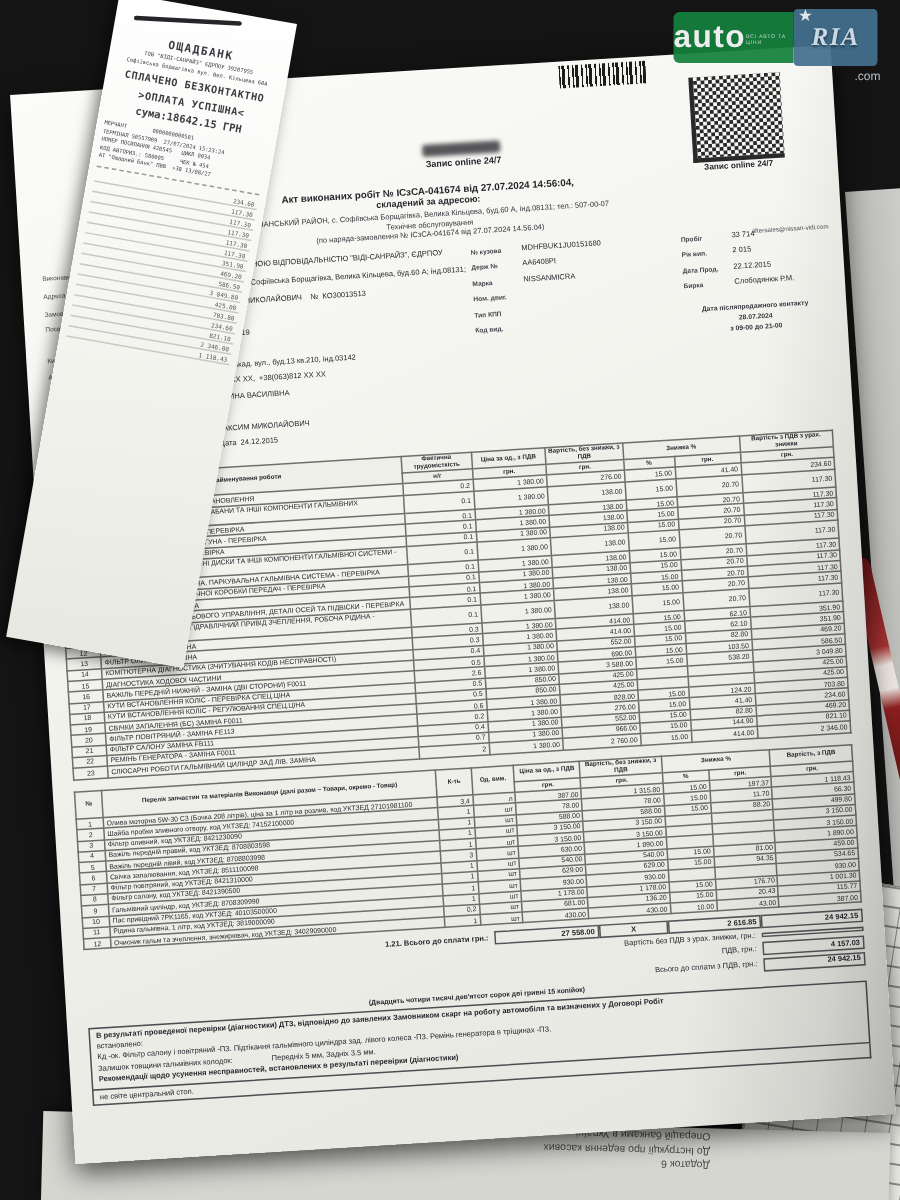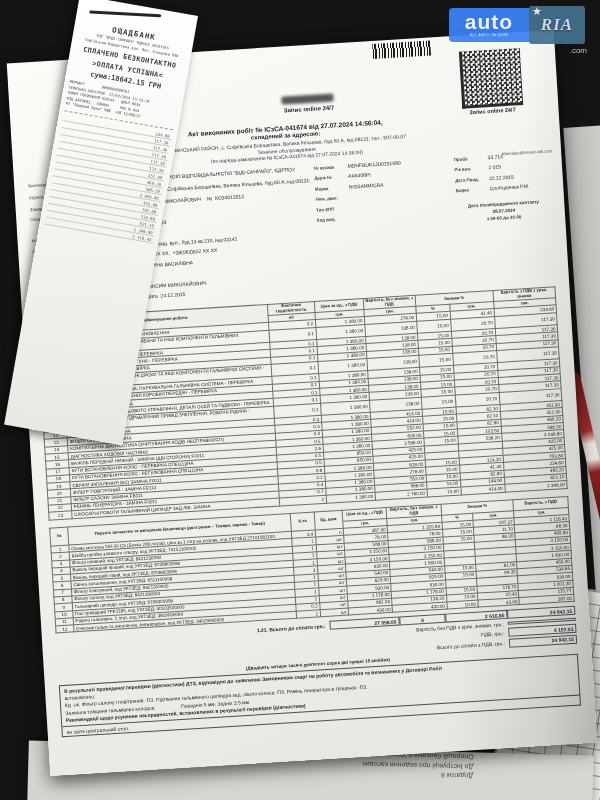--- a/index.html
+++ b/index.html
@@ -89,22 +89,22 @@
   .r-sub{text-align:center;font-size:3.6px;margin-top:2px;}
   .r-paid{text-align:center;font-size:6.8px;font-weight:bold;margin-top:4px;letter-spacing:.4px;}
   .r-amount{text-align:center;font-size:7px;font-weight:bold;margin-top:3px;}
   .r-details{margin-top:5px;font-size:3.6px;}
   .r-details .li{display:block;white-space:pre-wrap;margin-top:1.5px;}
   .r-tail{margin-top:5px;border-top:1px dashed #9a9a95;padding-top:3px;font-size:4px;color:#55585e;}
   .r-tail .li{display:flex;justify-content:flex-end;border-bottom:.5px solid #c9c9c3;
     padding:.5px 2px;}
   
   .wm{position:absolute;left:449px;top:8px;z-index:30;display:flex;opacity:.93;}
-  .wm-red{width:80px;height:34px;background:#3b82f6;border-radius:4px 0 0 4px;
-    display:flex;flex-direction:column;align-items:center;justify-content:center;}
+  .wm-red{width:80px;height:34px;background:#15803d;border-radius:4px 0 0 4px;
+    display:flex;flex-direction:row;align-items:center;justify-content:center;}
   .wm-auto{color:#fff;font-size:21px;font-weight:bold;line-height:.9;letter-spacing:1px;}
   .wm-tag{color:rgba(255,255,255,.75);font-size:3.5px;letter-spacing:.5px;margin-top:1px;}
   .wm-blue{position:relative;width:56px;height:38px;margin-top:-2px;background:#44708f;
     border-radius:3px;display:flex;align-items:center;justify-content:center;}
   .wm-star{position:absolute;top:0;left:3px;color:#f2f6f9;font-size:11px;line-height:1;}
   .wm-ria{font-family:"Liberation Serif",serif;font-weight:bold;font-style:italic;
     font-size:17px;color:#dcE9f2;color:#dce9f2;text-shadow:0 1px 2px #1e3a52;letter-spacing:1px;}
   .wm-com{position:absolute;right:-2px;bottom:-11px;font-size:8px;color:#c3cdd4;}
 </style>
 </head>

